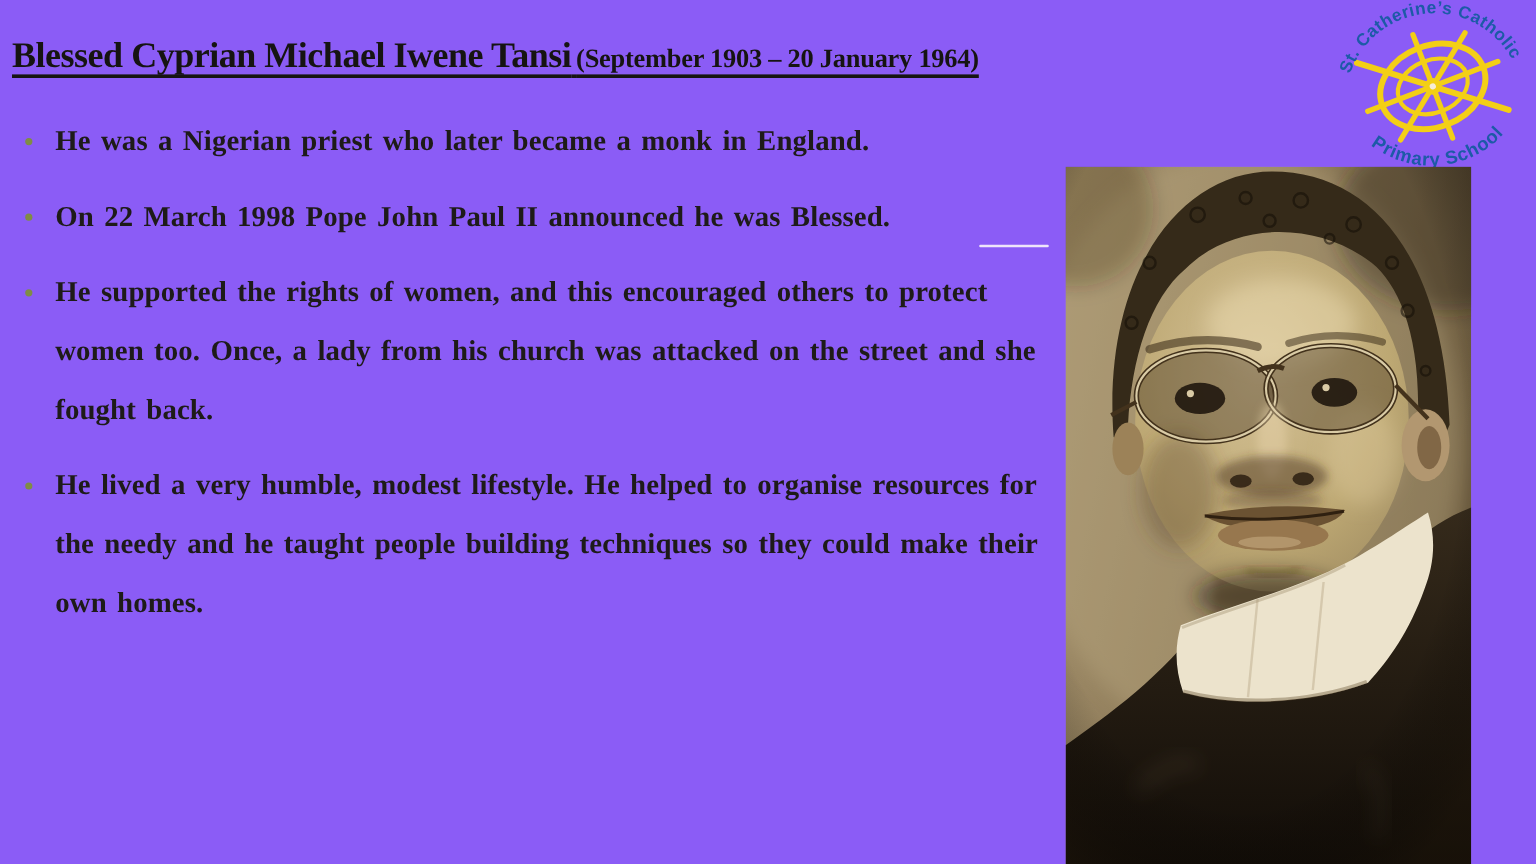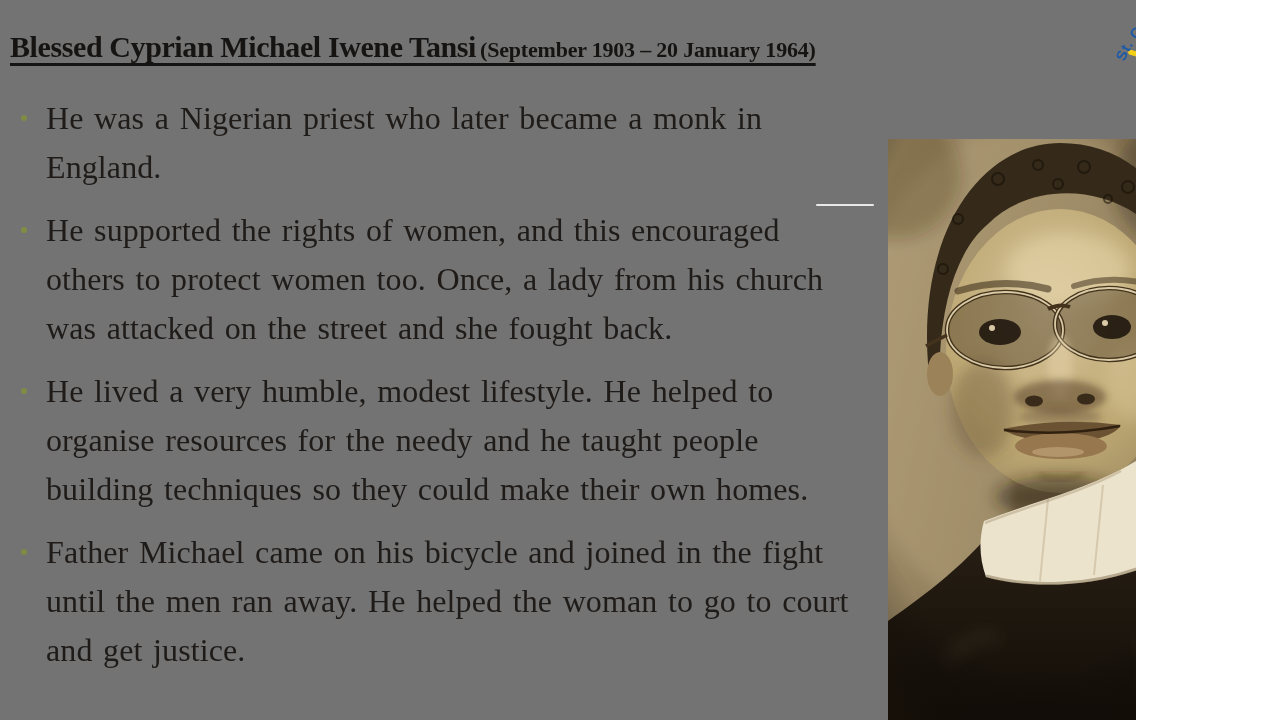--- a/index.html
+++ b/index.html
@@ -1,19 +1,19 @@
 <!DOCTYPE html>
 <html><head>
 <meta charset="utf-8">
 <style>
   html,body{margin:0;padding:0;}
   body{width:1280px;height:720px;overflow:hidden;}
   .slide{
-    position:relative;width:1136px;height:720px;
-    background:#737373;
+    position:relative;width:1280px;height:720px;
+    background:#8b5cf6;
     font-family:"Liberation Serif","DejaVu Serif",serif;
     overflow:hidden;
   }
   
   .title{
     position:absolute;left:10px;top:30px;
     white-space:nowrap;
     font-weight:bold;color:#161412;
     text-decoration:underline;
     text-decoration-thickness:2.5px;
@@ -23,22 +23,22 @@
   .title-dates{font-size:22px;letter-spacing:-0.2px;}
   
   .bullets{
     position:absolute;left:16px;top:94px;width:852px;
     list-style:none;margin:0;padding:0;
   }
   .bullets li{
     position:relative;
     padding-left:30px;
     margin:0 0 14px 0;
-    font-size:32px;
-    font-weight:normal;
+    font-size:24px;
+    font-weight:bold;
     line-height:49px;
     color:#1e1b19;
     word-spacing:2.5px;
     letter-spacing:0.1px;
   }
   .dot{
     position:absolute;left:5px;top:21px;
     width:6px;height:6px;border-radius:50%;
     background:#7f8c45;
   }
@@ -64,32 +64,29 @@
     <span class="title-dates">(September 1903 – 20 January 1964)</span>
   </div>
 
   <ul class="bullets">
     <li>
       <span class="dot"></span>
       <span>He was a Nigerian priest who later became a monk in England.</span>
     </li>
     <li>
       <span class="dot"></span>
+      <span>On 22 March 1998 Pope John Paul II announced he was Blessed.</span>
     </li>
     <li>
       <span class="dot"></span>
       <span>He supported the rights of women, and this encouraged others to protect women too. Once, a lady from his church was attacked on the street and she fought back.</span>
     </li>
     <li>
       <span class="dot"></span>
       <span>He lived a very humble, modest lifestyle. He helped to organise resources for the needy and he taught people building techniques so they could make their own homes.</span>
-    </li>
-    <li>
-      <span class="dot"></span>
-      <span>Father Michael came on his bicycle and joined in the fight until the men ran away. He helped the woman to go to court and get justice.</span>
     </li>
   </ul>
 
   <div class="divider"></div>
 
   <div class="logo">
     <svg width="172" height="144" viewBox="0 0 172 144">
       <defs>
         <path id="arcTop" d="M 14 68 A 74 74 0 0 1 158 68" fill="none"></path>
         <path id="arcBottom" d="M 28 114 A 82 82 0 0 0 144 114" fill="none"></path>

